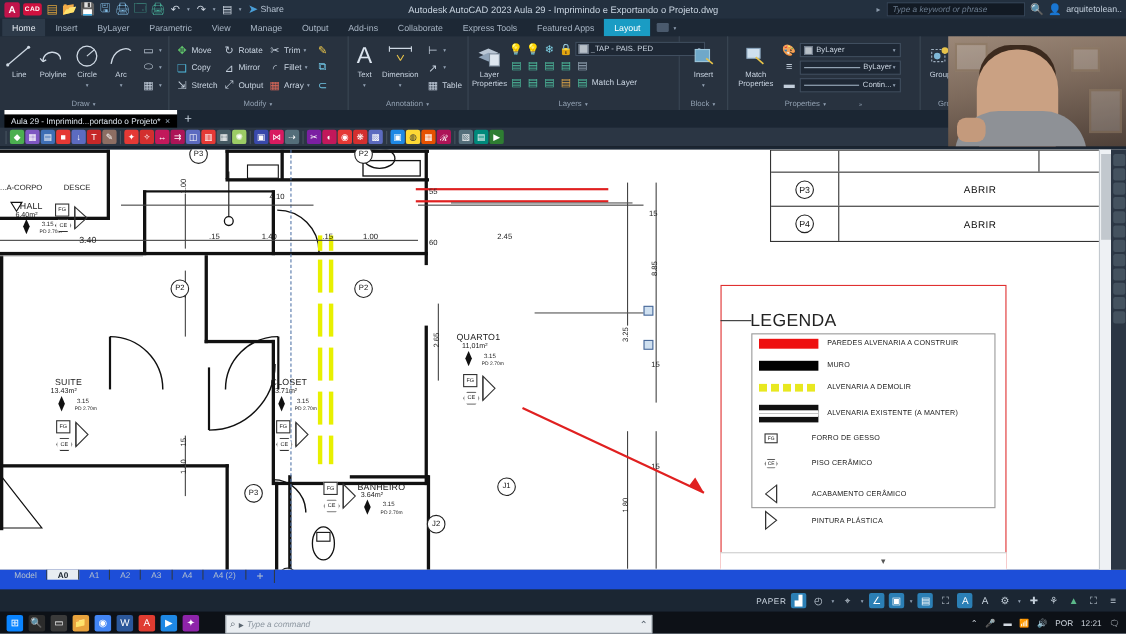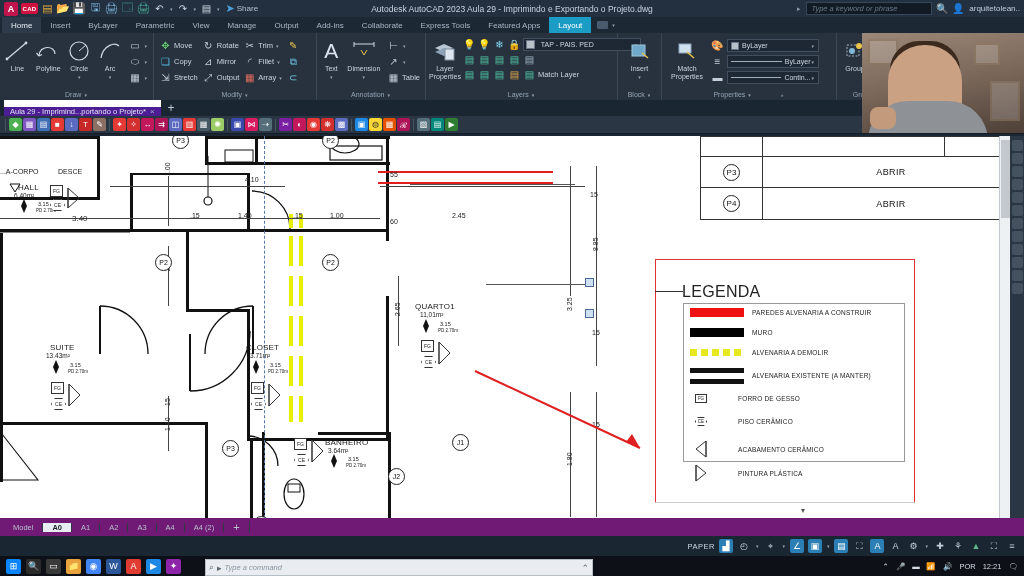--- a/index.html
+++ b/index.html
@@ -113,22 +113,22 @@
   .wc-hair { position: absolute; left: 28px; top: 8px; width: 70px; height: 34px; background: #3c2a1e; border-radius: 34px 34px 6px 6px;}
   .wc-shirt { position: absolute; left: 6px; top: 68px; width: 120px; height: 40px; background: #8e9196; border-radius: 40px 40px 0 0;}
   .wc-hand { position: absolute; left: 8px; top: 74px; width: 26px; height: 22px; background: #c49a7c; border-radius: 8px;}
 
   
   .doctabs {
     height: 16px; background: #1b2633; display: flex; align-items: stretch;
     padding-left: 4px; font-size: 7.5px;
   }
   .doctab {
-    background: #4c1d95; color: #dde5ee; display: flex; align-items: center;
-    gap: 4px; padding: 4px 6px; border-top: 7px solid #ffffff;
+    background: #000000; color: #dde5ee; display: flex; align-items: center;
+    gap: 4px; padding: 4px 6px; border-top: 4px solid #ffffff;
   }
   .doctab .x { font-size: 8px; color: #9fb0c2; }
   .newtab { color: #c2cdd9; font-size: 12px; padding: 0 7px; display: flex; align-items: center; }
 
   
   .plugbar {
     height: 18px; background: #2b3644; display: flex; align-items: center;
     gap: 1px; padding: 0 3px; border-bottom: 1px solid #141c26;
   }
   .pico { width: 13px; height: 13px; border-radius: 2px; display:flex; align-items:center; justify-content:center; font-size:8px; color:#fff; }
@@ -200,21 +200,21 @@
   .cmdline {
     position: absolute; left: 205px; bottom: 0px; width: 388px; height: 17px;
     background: #e9edf1; border: 1px solid #b6bec6; display: flex; align-items: center;
     gap: 3px; padding: 0 3px; z-index: 9;
   }
   .cmd-ph { font-size: 7.5px; color: #8a949e; font-style: italic; }
 
   
   .layoutbar {
     position: absolute; left: 0; top: 518px; width: 1024px; height: 18px;
-    background: #701a75; display: flex; align-items: center; font-size: 7.5px;
+    background: #1d4ed8; display: flex; align-items: flex-start; font-size: 7.5px;
     padding-left: 4px;
   }
   .ltab { padding: 0 9px; display: flex; align-items: center; color: #b3c0ce; border-right: 1px solid #2e3a47;}
   .ltab.active { background: #e8edf2; color: #16202b; font-weight: bold; }
 
   
   .statusbar {
     position: absolute; left: 0; top: 536px; width: 1024px; height: 20px;
     background: #1b2633; display: flex; align-items: center; justify-content: flex-end;
     gap: 4px; padding-right: 5px;

